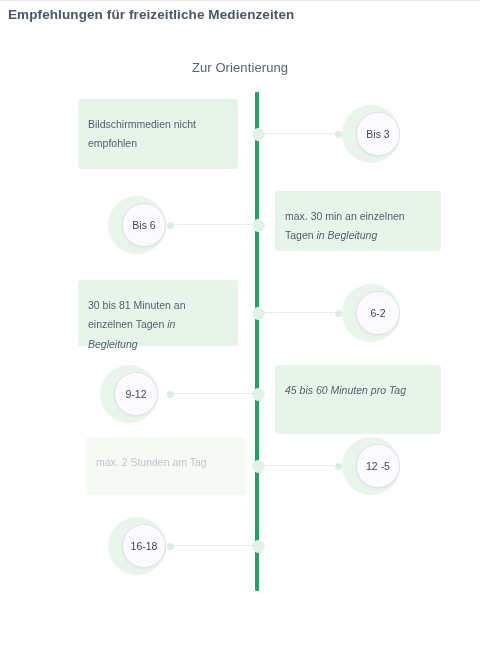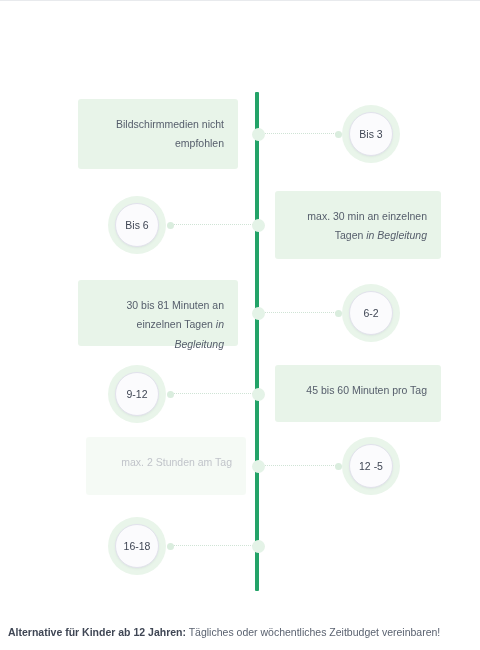--- a/index.html
+++ b/index.html
@@ -90,21 +90,21 @@
   
   .badge {
     position: absolute;
     width: 58px;
     height: 58px;
     top: -29px;
     border-radius: 50%;
     background: #e9f5ea;
     display: flex;
     align-items: center;
-    justify-content: center;
+    justify-content: flex-end;
   }
   .badge-inner {
     width: 42px;
     height: 42px;
     border-radius: 50%;
     background: #fbfbfd;
     border: 1px solid #e2e2ec;
     box-shadow: 0 1px 2px rgba(120,130,150,0.10);
     display: flex;
     align-items: center;
@@ -116,22 +116,21 @@
     font-weight: normal;
     white-space: nowrap;
   }
 
   
   .card {
     position: absolute;
     background: #e8f4e9;
     border-radius: 3px;
     box-sizing: border-box;
-    padding: 16px 14px 14px 30px;
-    text-align: right;
+    padding: 16px 14px 14px 10px;
   }
   .card-text {
     font-size: 10.5px;
     line-height: 1.85;
     color: #555d6b;
   }
   .card-text em {
     font-style: italic;
   }
   .row-muted .card { opacity: 0.42; }
@@ -148,21 +147,23 @@
   .footer b {
     color: #3f4654;
     font-weight: bold;
   }
 </style>
 </head>
 <body>
 
 <div class="page">
 
-
+  <div class="page-title">Empfehlungen für freizeitliche Medienzeiten</div>
+
+  <div class="subtitle">Zur Orientierung</div>
 
   <div class="spine"></div>
 
   <div id="rows-host">
       <div class="row" style="top: 133px;">
         <div class="connector" style="left: 257px; width: 81px;"></div>
         <div class="dot spine-dot" style="left: 252px;"></div>
         <div class="dot far-dot" style="left: 335px;"></div>
         <div class="badge" style="left: 342px;">
           <div class="badge-inner">
@@ -175,47 +176,47 @@
       </div>
       <div class="row" style="top: 224px;">
         <div class="connector" style="left: 170px; width: 87px;"></div>
         <div class="dot spine-dot" style="left: 252px;"></div>
         <div class="dot far-dot" style="left: 167px;"></div>
         <div class="badge" style="left: 108px;">
           <div class="badge-inner">
             <span class="badge-label">Bis 6</span>
           </div>
         </div>
-        <div class="card" style="height: 68px; top: -34px; left: 275px; width: 166px;">
+        <div class="card" style="height: 60px; top: -34px; left: 275px; width: 166px;">
           <div class="card-text"><span>max. 30 min an einzelnen Tagen </span><em>in Begleitung</em></div>
         </div>
       </div>
       <div class="row" style="top: 312px;">
         <div class="connector" style="left: 257px; width: 81px;"></div>
         <div class="dot spine-dot" style="left: 252px;"></div>
         <div class="dot far-dot" style="left: 335px;"></div>
         <div class="badge" style="left: 342px;">
           <div class="badge-inner">
             <span class="badge-label">6-2</span>
           </div>
         </div>
         <div class="card" style="height: 66px; top: -33px; left: 78px; width: 160px;">
           <div class="card-text"><span>30 bis 81 Minuten an einzelnen Tagen </span><em>in Begleitung</em></div>
         </div>
       </div>
       <div class="row" style="top: 393px;">
         <div class="connector" style="left: 170px; width: 87px;"></div>
         <div class="dot spine-dot" style="left: 252px;"></div>
         <div class="dot far-dot" style="left: 167px;"></div>
-        <div class="badge" style="left: 108px;">
+        <div class="badge" style="left: 100px;">
           <div class="badge-inner">
             <span class="badge-label">9-12</span>
           </div>
         </div>
-        <div class="card" style="height: 57px; top: -29px; left: 275px; width: 166px;">
+        <div class="card" style="height: 69px; top: -29px; left: 275px; width: 166px; font-style: italic;">
           <div class="card-text"><span>45 bis 60 Minuten pro Tag</span></div>
         </div>
       </div>
       <div class="row row-muted" style="top: 465px;">
         <div class="connector" style="left: 257px; width: 81px;"></div>
         <div class="dot spine-dot" style="left: 252px;"></div>
         <div class="dot far-dot" style="left: 335px;"></div>
         <div class="badge" style="left: 342px;">
           <div class="badge-inner">
             <span class="badge-label">12 -5</span>
@@ -230,17 +231,14 @@
         <div class="dot spine-dot" style="left: 252px;"></div>
         <div class="dot far-dot" style="left: 167px;"></div>
         <div class="badge" style="left: 108px;">
           <div class="badge-inner">
             <span class="badge-label">16-18</span>
           </div>
         </div>
       </div>
     </div>
 
-  <div class="footer">
-    <b>Alternative für Kinder ab 12 Jahren:</b><span> Tägliches oder wöchentliches Zeitbudget vereinbaren!</span>
-  </div>
 
 </div>
 
 </body></html>

